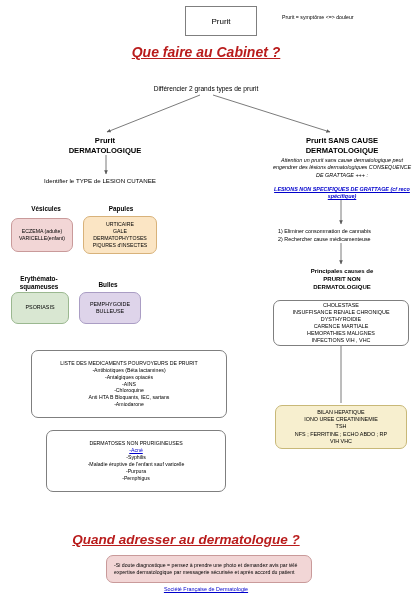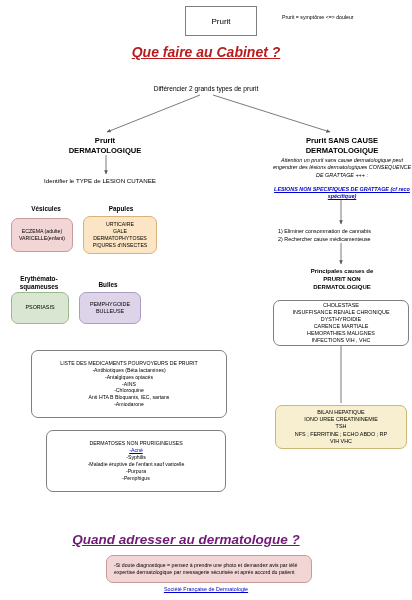--- a/index.html
+++ b/index.html
@@ -65,21 +65,21 @@
     color: #b91c1c;
     text-decoration: underline;
   }
   .title-red-2 {
     left: 0;
     top: 532px;
     width: 372px;
     font-size: 13.5px;
     font-weight: bold;
     font-style: italic;
-    color: #701a75;
+    color: #b91c1c;
     text-decoration: underline;
   }
   .differencier {
     left: 106px;
     top: 85px;
     width: 200px;
     font-size: 6.6px;
   }
   
   .branch-left {

